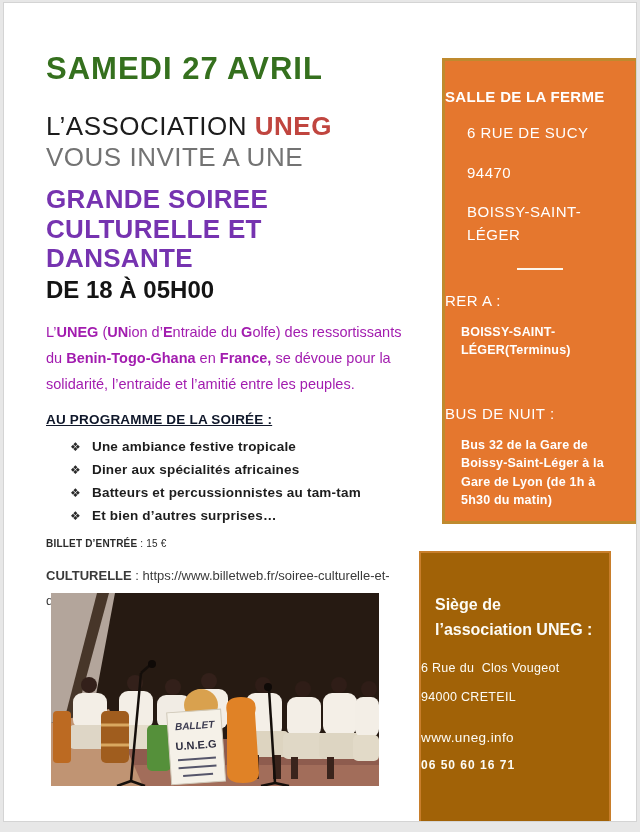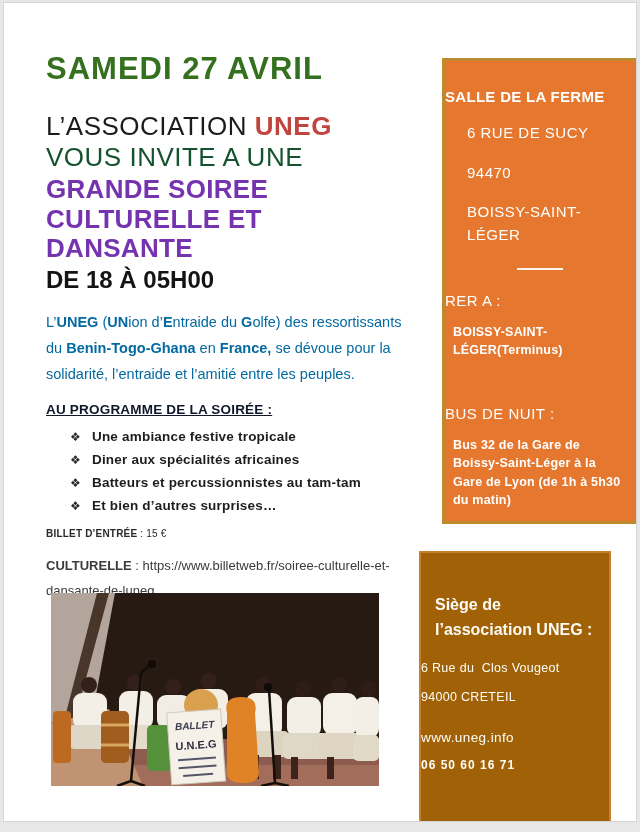--- a/index.html
+++ b/index.html
@@ -12,24 +12,24 @@
   .page{
     position:absolute;left:3px;top:2px;width:632px;height:818px;
     background:#ffffff;border:1px solid #d4d4d4;overflow:hidden;
   }
   
   .left-col{position:absolute;left:42px;top:48px;width:356px;color:#222;}
   .date-title{
     font-size:31px;font-weight:700;color:#35701e;letter-spacing:1px;margin:0 0 24px 0;
   }
   .assoc-line{font-size:26px;letter-spacing:.5px;color:#1c1c1c;line-height:1.2;}
-  .invite-line{font-size:26px;letter-spacing:.5px;color:#14532d;line-height:1.2;margin-bottom:2px;}
+  .invite-line{font-size:26px;letter-spacing:.5px;color:#737373;line-height:1.2;margin-bottom:12px;}
   .purple-line{font-size:26px;font-weight:700;color:#7633b0;line-height:1.13;letter-spacing:.3px;}
   .hours-line{font-size:24px;font-weight:700;color:#141414;line-height:1.15;margin-top:2px;}
-  .about{margin-top:17px;font-size:14.5px;line-height:1.78;color:#0369a1;width:356px;}
+  .about{margin-top:17px;font-size:14.5px;line-height:1.78;color:#a21caf;width:356px;}
   .program-heading{
     margin-top:15px;font-size:13.5px;font-weight:700;color:#0f172a;
     text-decoration:underline;letter-spacing:.2px;
   }
   .program-list{list-style:none;margin:12px 0 0 0;padding:0 0 0 24px;}
   .program-list li{font-size:13.5px;font-weight:700;color:#1d1d1d;margin-bottom:8px;letter-spacing:.2px;}
   .bullet-glyph{display:inline-block;margin-right:11px;font-size:12px;color:#2a2a2a;}
   .ticket-line{margin-top:15px;font-size:10px;color:#2a2a2a;letter-spacing:.2px;}
   .reservation-line{margin-top:15px;font-size:13px;line-height:1.85;color:#3a3a3a;width:358px;}
   
@@ -37,21 +37,21 @@
   
   .venue-box{
     position:absolute;left:410px;top:55px;width:196px;height:466px;
     background:#e5772e;border:3px solid #bf8a2e;box-sizing:border-box;
     color:#fff;text-align:left;margin-left:28px;
   }
   .venue-name{font-size:15px;font-weight:700;margin-top:27px;letter-spacing:.3px;}
   .venue-addr{font-size:15px;margin-top:17px;letter-spacing:.5px;padding:0 22px;line-height:1.5;}
   .venue-divider{width:46px;height:2px;background:#fdf6ec;margin:22px auto 0 auto;}
   .venue-heading{font-size:15px;margin-top:22px;letter-spacing:.5px;}
-  .venue-detail{font-size:12.5px;font-weight:700;margin-top:14px;padding:0 8px;line-height:1.45;letter-spacing:.2px;}
+  .venue-detail{font-size:12.5px;font-weight:700;margin-top:14px;padding:0 16px;line-height:1.45;letter-spacing:.2px;}
   .venue-heading2{font-size:15px;margin-top:46px;letter-spacing:.5px;}
   .hq-box{
     position:absolute;left:415px;top:548px;width:192px;height:307px;
     background:#a16207;border:2px solid #c87e2b;box-sizing:border-box;
     color:#fdfcf6;text-align:left;
   }
   .hq-heading{font-size:16px;font-weight:700;margin-top:40px;line-height:1.55;padding:0 14px;}
   .hq-addr1{font-size:12.5px;margin-top:18px;white-space:pre-wrap;letter-spacing:.3px;}
   .hq-addr2{font-size:12.5px;margin-top:15px;letter-spacing:.3px;}
   .hq-site{font-size:13.5px;margin-top:26px;letter-spacing:.4px;}

